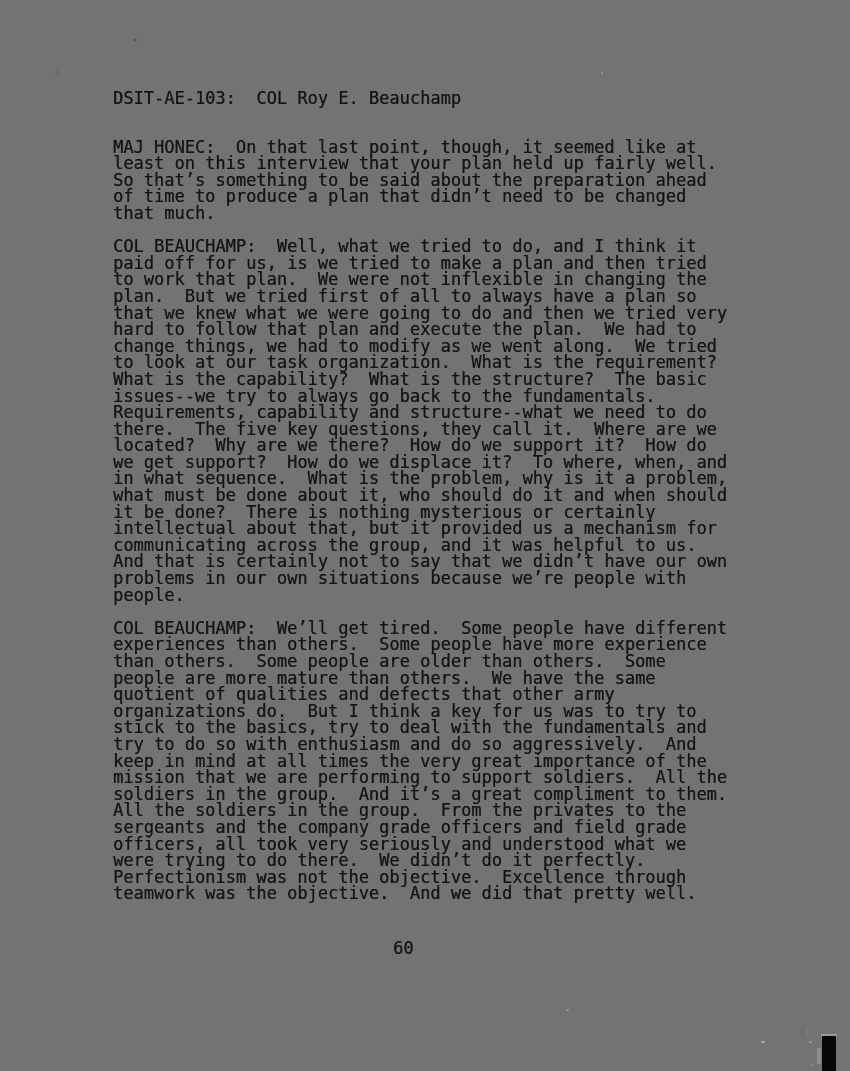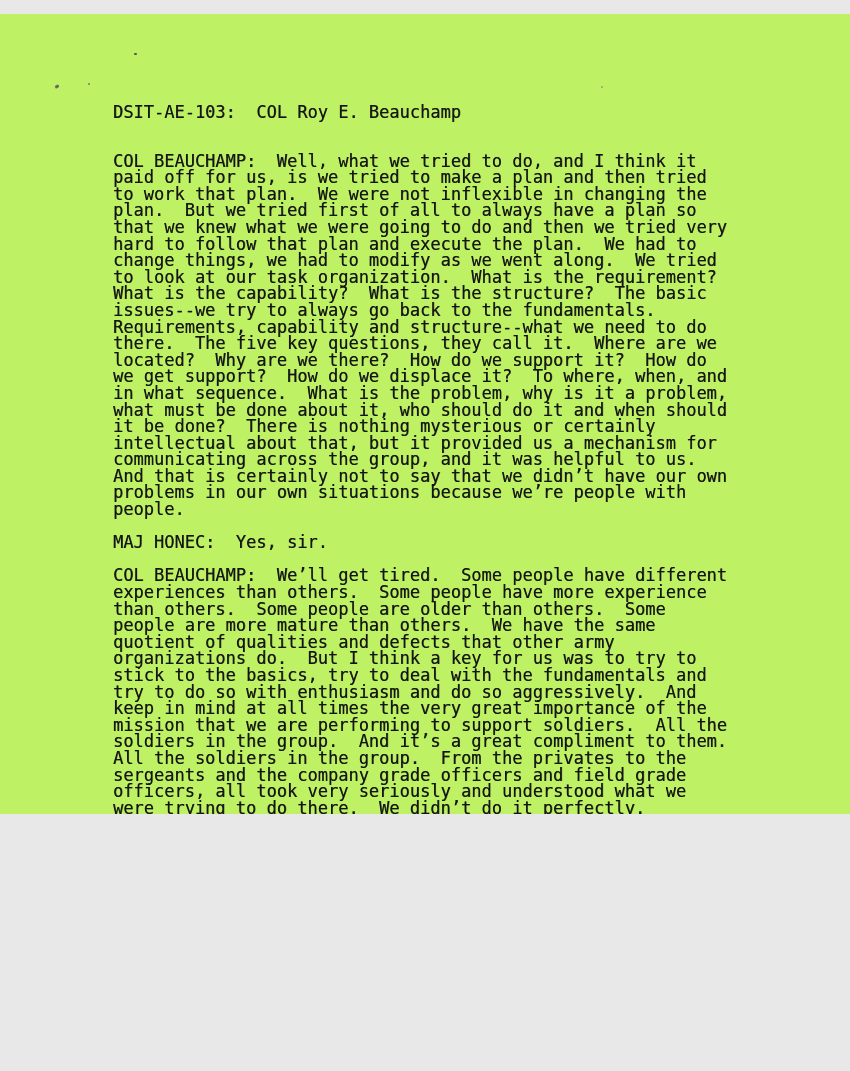--- a/index.html
+++ b/index.html
@@ -3,23 +3,23 @@
 <meta charset="utf-8">
 <style>
   html, body {
     margin: 0;
     padding: 0;
     background: #e8e8e8;
   }
   .page {
     position: relative;
     width: 850px;
-    height: 800px;
-    margin: 14px auto;
-    background: #bef264;
+    height: 1071px;
+    margin: 0 auto;
+    background: #737373;
     overflow: hidden;
     font-family: "DejaVu Sans Mono", "Liberation Mono", monospace;
     color: #141414;
   }
   .content {
     position: absolute;
     left: 113px;
     top: 90px;
     width: 660px;
   }
@@ -85,20 +85,25 @@
   }
 </style>
 </head>
 <body>
 
 <div class="page">
 
   <div class="content">
     <div class="typed doc-header">DSIT-AE-103:  COL Roy E. Beauchamp</div>
 
+    <div class="typed para">MAJ HONEC:  On that last point, though, it seemed like at
+least on this interview that your plan held up fairly well.
+So that’s something to be said about the preparation ahead
+of time to produce a plan that didn’t need to be changed
+that much.</div>
 
     <div class="typed para">COL BEAUCHAMP:  Well, what we tried to do, and I think it
 paid off for us, is we tried to make a plan and then tried
 to work that plan.  We were not inflexible in changing the
 plan.  But we tried first of all to always have a plan so
 that we knew what we were going to do and then we tried very
 hard to follow that plan and execute the plan.  We had to
 change things, we had to modify as we went along.  We tried
 to look at our task organization.  What is the requirement?
 What is the capability?  What is the structure?  The basic
@@ -109,21 +114,20 @@
 we get support?  How do we displace it?  To where, when, and
 in what sequence.  What is the problem, why is it a problem,
 what must be done about it, who should do it and when should
 it be done?  There is nothing mysterious or certainly
 intellectual about that, but it provided us a mechanism for
 communicating across the group, and it was helpful to us.
 And that is certainly not to say that we didn’t have our own
 problems in our own situations because we’re people with
 people.</div>
 
-    <div class="typed para">MAJ HONEC:  Yes, sir.</div>
 
     <div class="typed para">COL BEAUCHAMP:  We’ll get tired.  Some people have different
 experiences than others.  Some people have more experience
 than others.  Some people are older than others.  Some
 people are more mature than others.  We have the same
 quotient of qualities and defects that other army
 organizations do.  But I think a key for us was to try to
 stick to the basics, try to deal with the fundamentals and
 try to do so with enthusiasm and do so aggressively.  And
 keep in mind at all times the very great importance of the

